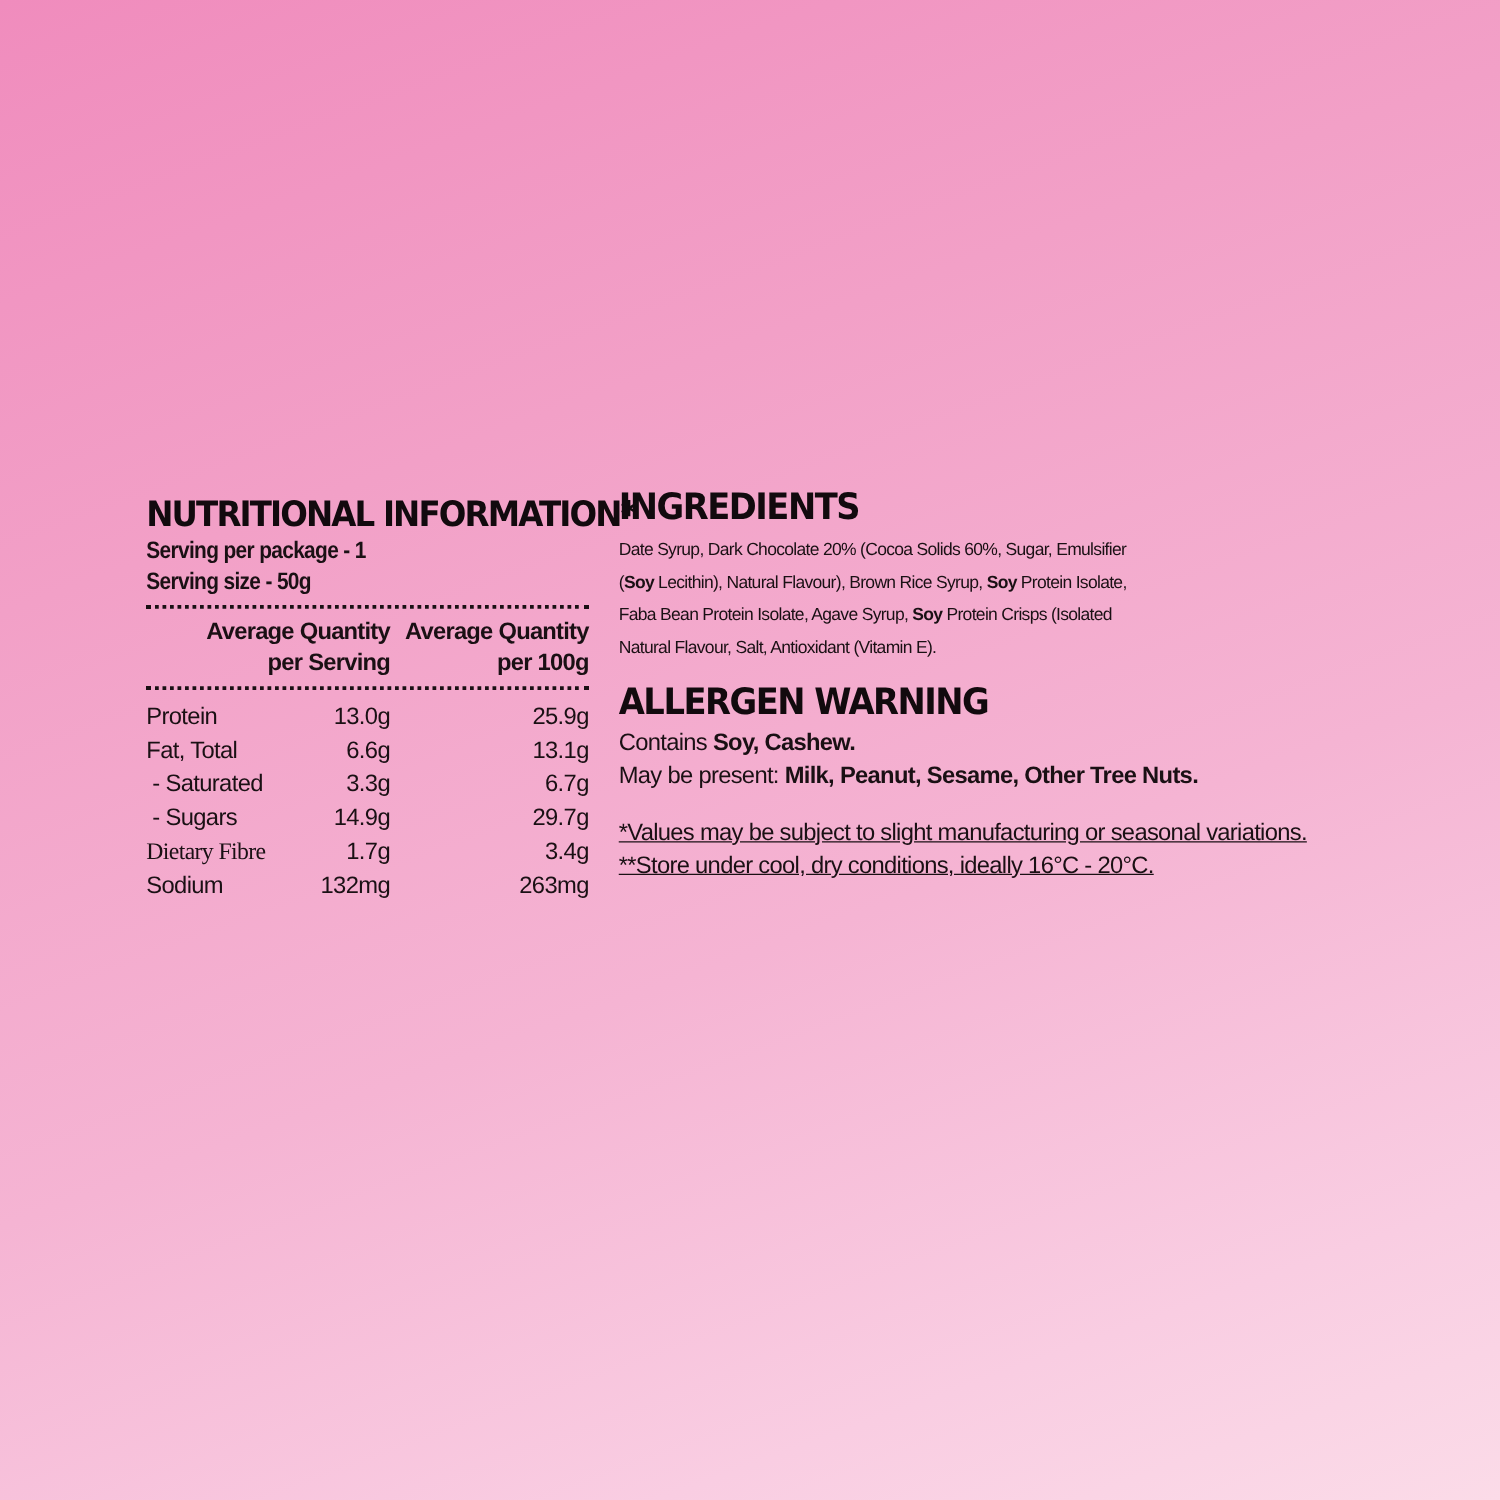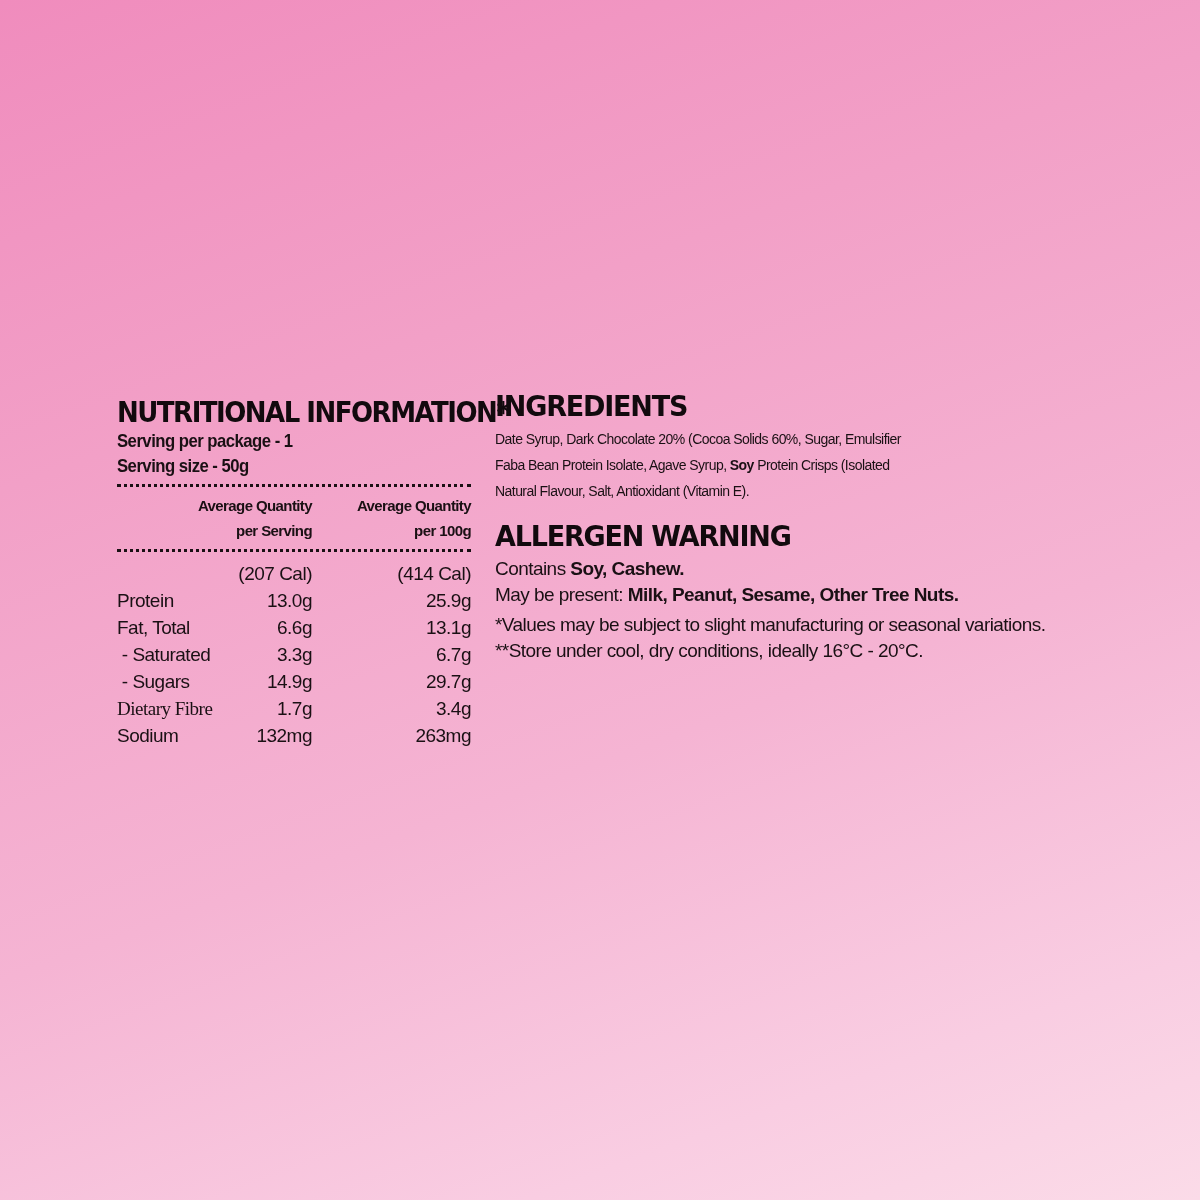--- a/index.html
+++ b/index.html
@@ -54,21 +54,21 @@
       white-space: nowrap;
     }
     .dots {
       border-bottom: 3px dotted #1a1014;
       height: 0;
       margin: 6px 0 6px 0;
     }
     .col-head {
       display: flex;
       justify-content: flex-end;
-      font-size: 15px;
+      font-size: 19px;
       line-height: 25px;
       font-weight: bold;
       letter-spacing: -0.6px;
     }
     .col-head .ch {
       text-align: right;
       white-space: nowrap;
     }
     .col-head .ch1 { width: 195px; }
     .col-head .ch2 { width: 159px; }
@@ -93,21 +93,21 @@
     }
     .ing-text b { font-weight: bold; }
     .ing-line { white-space: nowrap; }
     .allergen-heading { margin-top: 14px; }
     .al-line {
       font-size: 19px;
       line-height: 26px;
       letter-spacing: -0.55px;
       white-space: nowrap;
     }
-    .note-block { margin-top: 4px; }
+    .note-block { margin-top: 20px; text-decoration: underline; }
   </style>
 </head>
 <body>
 
 <div class="nutrition">
   <h2 class="heading">NUTRITIONAL INFORMATION*</h2>
   <div class="sub">Serving per package - 1</div>
   <div class="sub">Serving size - 50g</div>
   <div class="dots"></div>
   <div class="col-head">
@@ -115,25 +115,20 @@
       <div>Average Quantity</div>
       <div>per Serving</div>
     </div>
     <div class="ch ch2">
       <div>Average Quantity</div>
       <div>per 100g</div>
     </div>
   </div>
   <div class="dots"></div>
   <div class="rows" id="nutrition-rows">
-      <div class="row">
-        <div class="lbl" style="white-space: pre;"></div>
-        <div class="v1">(207 Cal)</div>
-        <div class="v2">(414 Cal)</div>
-      </div>
       <div class="row">
         <div class="lbl" style="white-space: pre;">Protein</div>
         <div class="v1">13.0g</div>
         <div class="v2">25.9g</div>
       </div>
       <div class="row">
         <div class="lbl" style="white-space: pre;">Fat, Total</div>
         <div class="v1">6.6g</div>
         <div class="v2">13.1g</div>
       </div>
@@ -157,20 +152,21 @@
         <div class="v1">132mg</div>
         <div class="v2">263mg</div>
       </div>
     </div>
 </div>
 
 <div class="ingredients">
   <h2 class="heading">INGREDIENTS</h2>
   <div class="ing-text" id="ingredients-text">
       <div class="ing-line"><span>Date Syrup, Dark Chocolate 20% (Cocoa Solids 60%, Sugar, Emulsifier</span></div>
+      <div class="ing-line"><span>(</span><b>Soy</b><span> Lecithin), Natural Flavour), Brown Rice Syrup, </span><b>Soy</b><span> Protein Isolate,</span></div>
       <div class="ing-line"><span>Faba Bean Protein Isolate, Agave Syrup, </span><b>Soy</b><span> Protein Crisps (Isolated</span></div>
       <div class="ing-line"><span>Natural Flavour, Salt, Antioxidant (Vitamin E).</span></div>
     </div>
 
   <h2 class="heading allergen-heading">ALLERGEN WARNING</h2>
   <div class="al-line" style="margin-top:4px;">
     <span>Contains </span><b>Soy, Cashew.</b>
   </div>
   <div class="al-line">
     <span>May be present: </span><b>Milk, Peanut, Sesame, Other Tree Nuts.</b>

